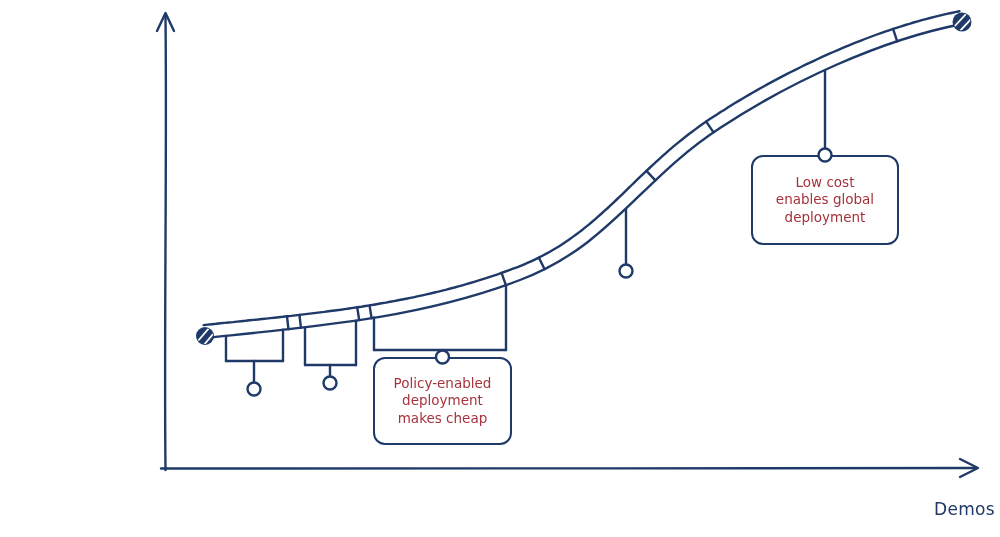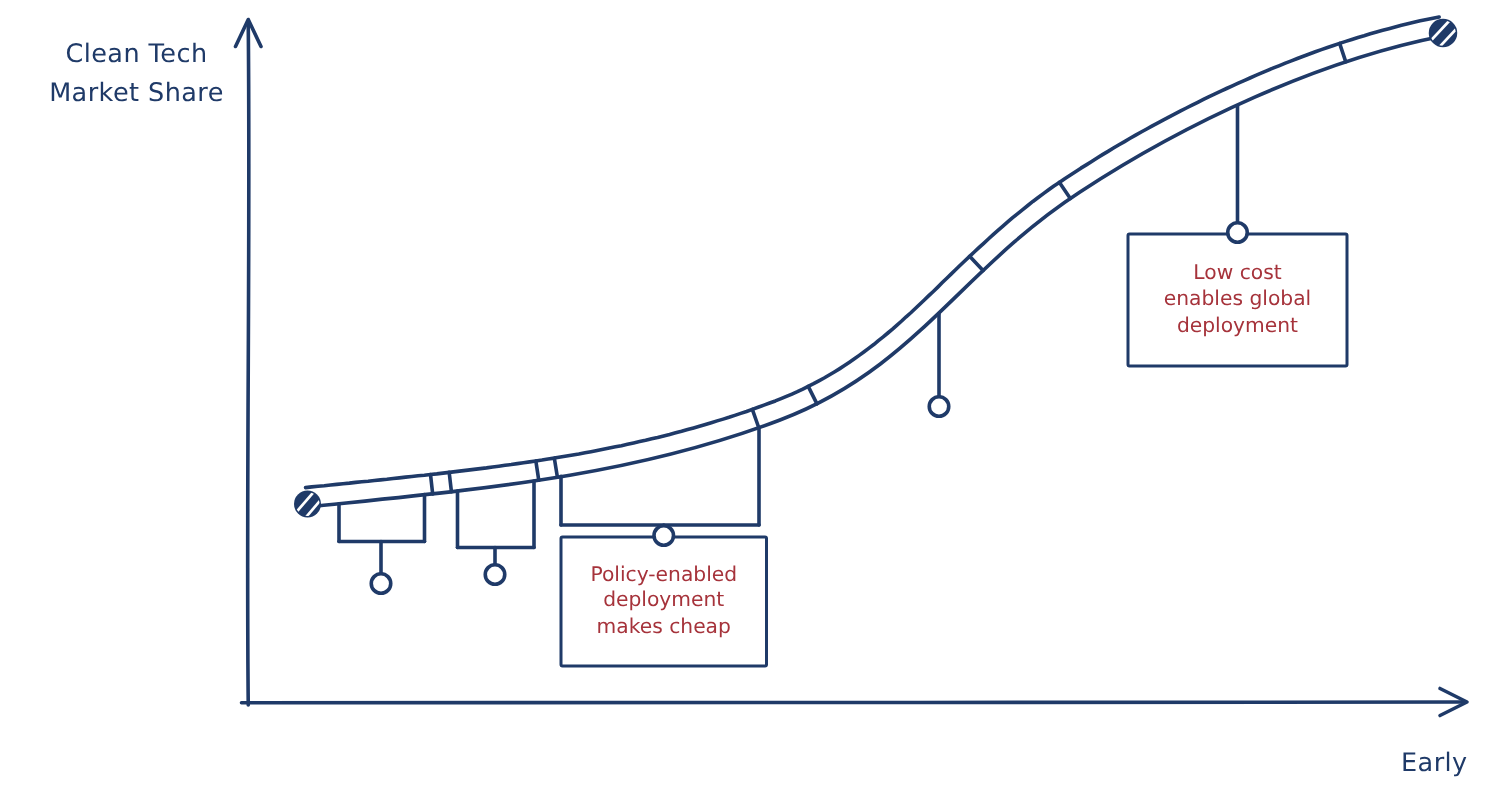--- a/index.html
+++ b/index.html
@@ -50,21 +50,21 @@
     line-height: 1.5;
   }
   #x-axis-label {
     left: 934px; top: 499px;
     font-size: 17px;
   }
   .callout {
     position: absolute;
     box-sizing: border-box;
     border: 2.4px solid var(--ink, #1f3a68);
-    border-radius: 2px;
+    border-radius: 12px;
     background: #ffffff;
     color: var(--label, #a6333b);
     display: flex;
     align-items: center;
     justify-content: center;
     text-align: center;
     z-index: 1;
     font-size: 13.5px;
     line-height: 1.3;
   }
@@ -144,23 +144,21 @@
 
     <g>
       <circle class="node" cx="254" cy="389" r="6.5"></circle>
       <circle class="node" cx="330" cy="383" r="6.5"></circle>
       <circle class="node" cx="442.5" cy="357" r="6.5"></circle>
       <circle class="node" cx="626" cy="271" r="6.5"></circle>
       <circle class="node" cx="825" cy="155" r="6.5"></circle>
     </g>
   </svg>
 
-  <div class="axis-label" id="y-axis-label">Clean Tech
-Market Share</div>
-  <div class="axis-label" id="x-axis-label">Early</div>
+  <div class="axis-label" id="x-axis-label">Demos</div>
 
   <div class="callout" id="callout-2">
     <span>Policy-enabled
 deployment
 makes cheap</span>
   </div>
   <div class="callout" id="callout-4">
     <span>Low cost
 enables global
 deployment</span>

